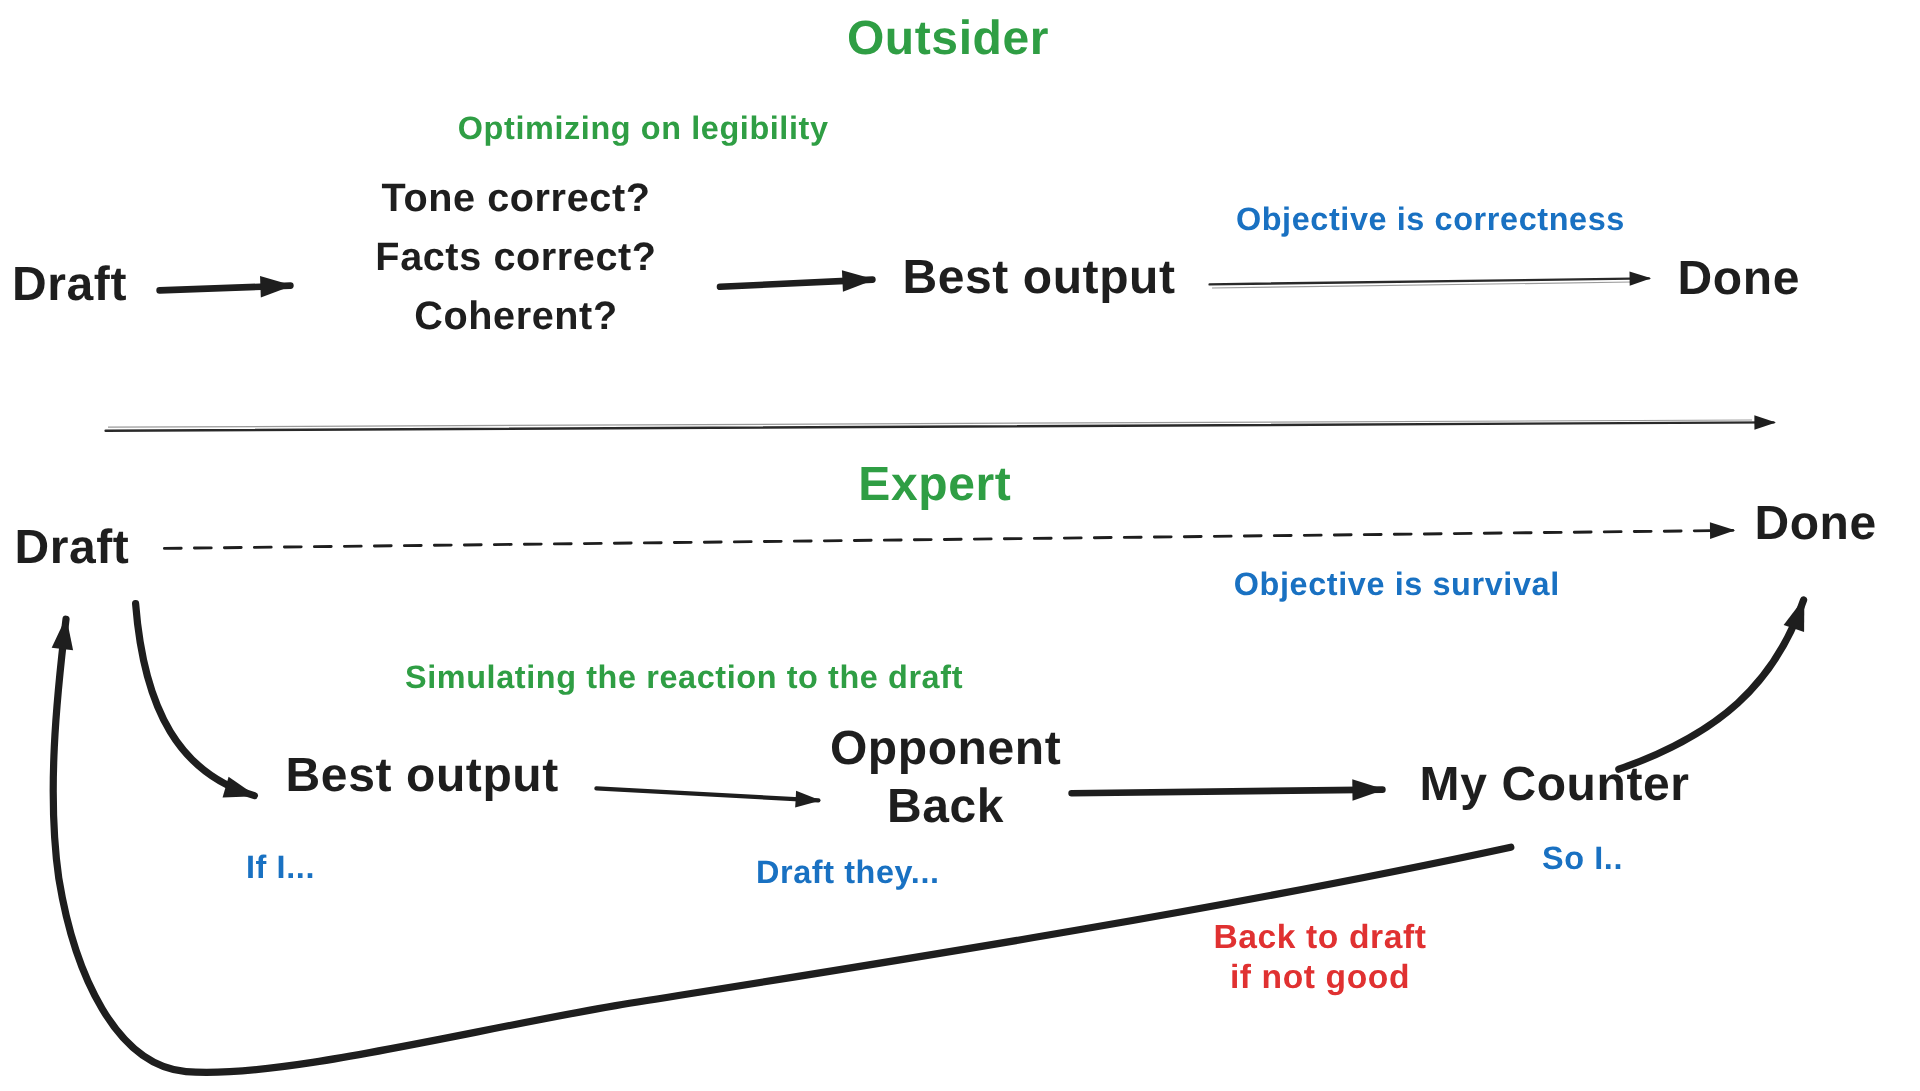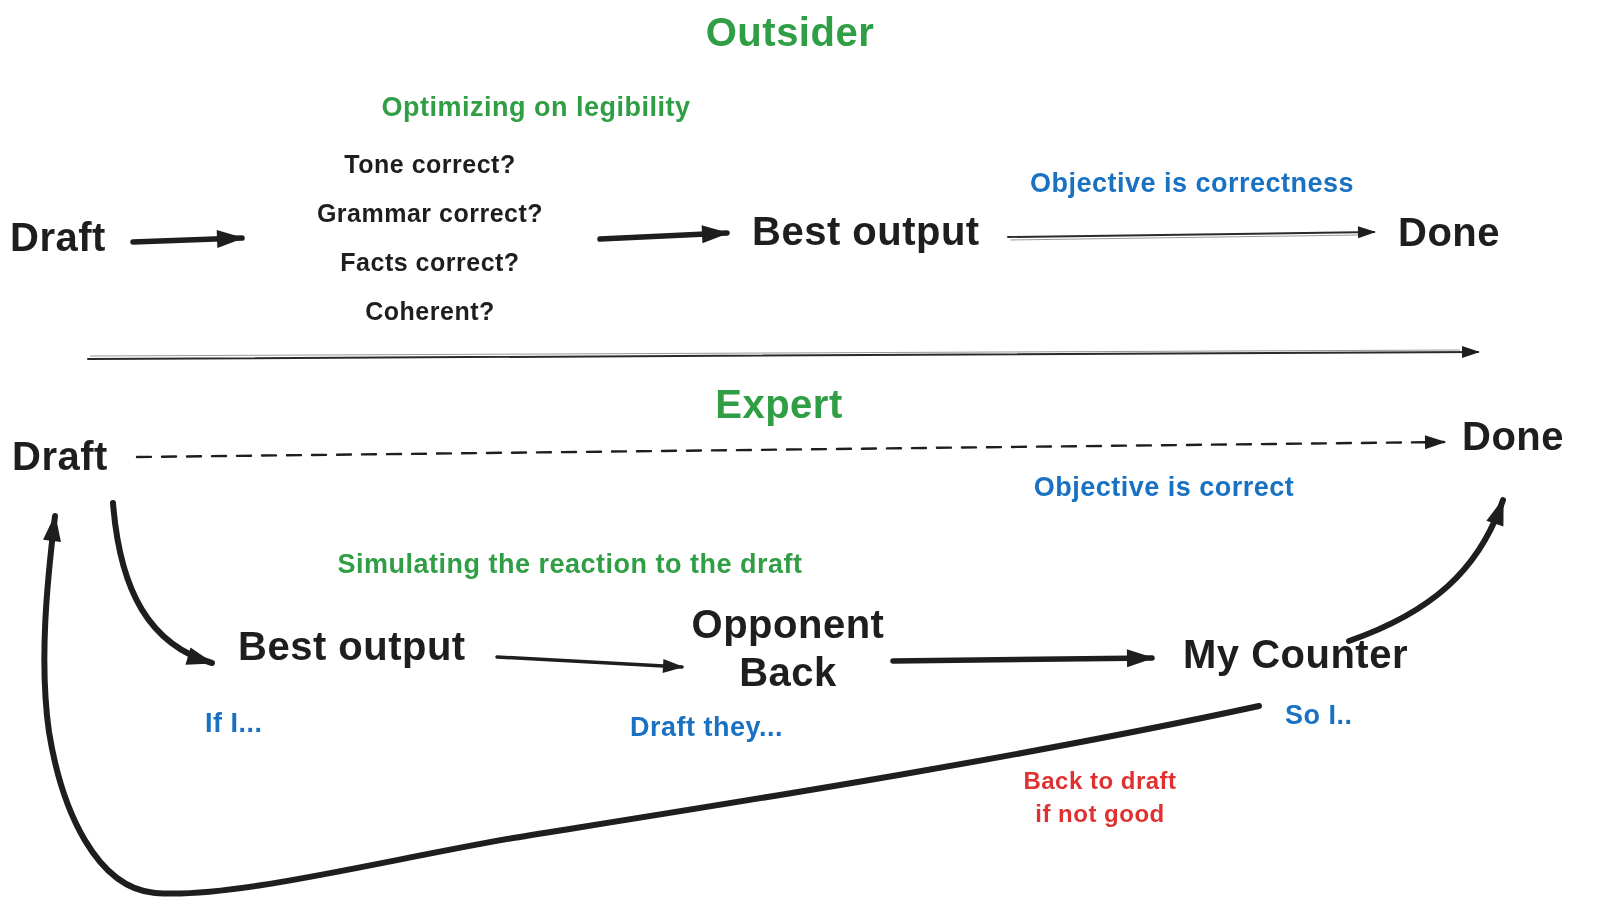--- a/index.html
+++ b/index.html
@@ -7,22 +7,22 @@
           font-family:Liberation Sans, sans-serif;padding-left:28px;}
   svg.layer{position:absolute;left:0;top:0;width:1600px;height:909px;pointer-events:none;}
   .lbl{position:absolute;white-space:nowrap;font-weight:bold;color:#1e1e1e;letter-spacing:.5px;}
   .ctr{transform:translateX(-50%);text-align:center;}
   .green{color:#2f9e44;}
   .blue{color:#1971c2;}
   .red{color:#e03131;}
   .xl{font-size:40px;}
   .lg{font-size:40px;}
   .md{font-size:27px;}
-  .sm{font-size:24px;}
-  .checks{font-size:25px;line-height:49px;}
+  .sm{font-size:28px;}
+  .checks{font-size:33px;line-height:49px;}
   .twoline{line-height:48px;}
   .rednote{line-height:33px;}
 </style>
 </head>
 <body>
 
 <div id="canvas">
 
   <svg class="layer" viewBox="0 0 1600 909">
     <defs>
@@ -54,38 +54,37 @@
   </svg>
 
   <div class="lbl green xl ctr" style="left:790px;top:10px;">Outsider</div>
 
   <div class="lbl green md ctr" style="left:536px;top:92px;">Optimizing on legibility</div>
 
   <div class="lbl lg" style="left:10px;top:215px;">Draft</div>
 
   <div class="lbl checks ctr" style="left:430px;top:140px;">
     <div>Tone correct?</div>
-    <div>Grammar correct?</div>
     <div>Facts correct?</div>
     <div>Coherent?</div>
   </div>
 
   <div class="lbl lg" style="left:752px;top:209px;">Best output</div>
 
   <div class="lbl blue md ctr" style="left:1192px;top:168px;">Objective is correctness</div>
 
   <div class="lbl lg" style="left:1398px;top:210px;">Done</div>
 
   <div class="lbl green xl ctr" style="left:779px;top:382px;">Expert</div>
 
   <div class="lbl lg" style="left:12px;top:434px;">Draft</div>
 
   <div class="lbl lg" style="left:1462px;top:414px;">Done</div>
 
-  <div class="lbl blue md ctr" style="left:1164px;top:472px;">Objective is correct</div>
+  <div class="lbl blue md ctr" style="left:1164px;top:472px;">Objective is survival</div>
 
   <div class="lbl green md ctr" style="left:570px;top:549px;">Simulating the reaction to the draft</div>
 
   <div class="lbl lg" style="left:238px;top:624px;">Best output</div>
 
   <div class="lbl blue md" style="left:205px;top:708px;">If I...</div>
 
   <div class="lbl lg ctr twoline" style="left:788px;top:600px;">
     <div>Opponent</div>
     <div>Back</div>

